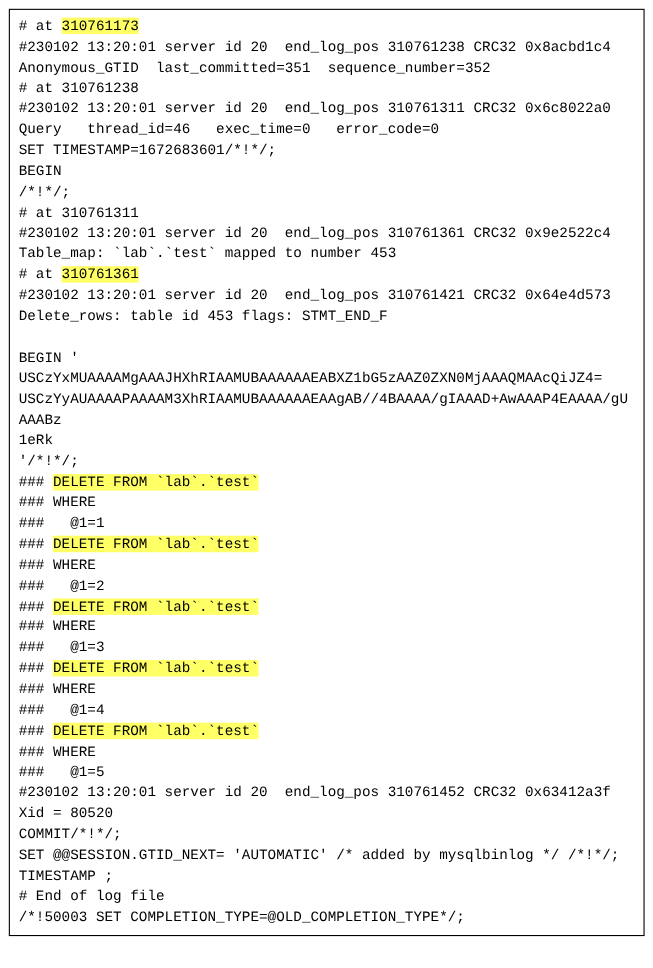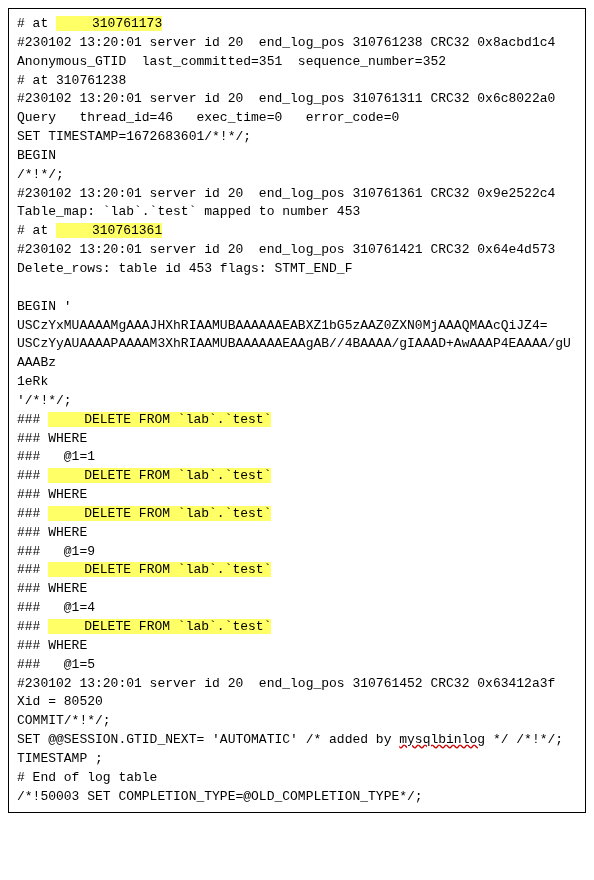--- a/index.html
+++ b/index.html
@@ -16,62 +16,62 @@
       padding: 6px 8px;
       word-wrap: break-word;
       overflow-wrap: break-word;
     }
     .line {
       white-space: pre-wrap;
       word-break: break-all;
     }
     .hl {
       background: #ffff66;
-      padding-left: 36px;
     }
     .underline {
-      text-decoration: underline;
       text-decoration-style: wavy;
       text-decoration-color: #cc0000;
     }
     .blank { height: 1.45em; }
   </style>
 </head>
 <body>
 
 <div class="container" id="box">
     <div class="line"><span># at </span><span class="hl">310761173</span></div>
     <div class="line"><span>#230102 13:20:01 server id 20  end_log_pos 310761238 CRC32 0x8acbd1c4   Anonymous_GTID  last_committed=351  sequence_number=352</span></div>
     <div class="line"><span># at 310761238</span></div>
     <div class="line"><span>#230102 13:20:01 server id 20  end_log_pos 310761311 CRC32 0x6c8022a0   Query   thread_id=46   exec_time=0   error_code=0</span></div>
     <div class="line"><span>SET TIMESTAMP=1672683601/*!*/;</span></div>
     <div class="line"><span>BEGIN</span></div>
     <div class="line"><span>/*!*/;</span></div>
+    <div class="line"><span># at 310761311</span></div>
     <div class="line"><span>#230102 13:20:01 server id 20  end_log_pos 310761361 CRC32 0x9e2522c4   Table_map: `lab`.`test` mapped to number 453</span></div>
     <div class="line"><span># at </span><span class="hl">310761361</span></div>
     <div class="line"><span>#230102 13:20:01 server id 20  end_log_pos 310761421 CRC32 0x64e4d573   Delete_rows: table id 453 flags: STMT_END_F</span></div>
     <div class="line blank"></div>
     <div class="line"><span>BEGIN '</span></div>
     <div class="line"><span>USCzYxMUAAAAMgAAAJHXhRIAAMUBAAAAAAEABXZ1bG5zAAZ0ZXN0MjAAAQMAAcQiJZ4=</span><span></span></div>
     <div class="line"><span>USCzYyAUAAAAPAAAAM3XhRIAAMUBAAAAAAEAAgAB//4BAAAA/gIAAAD+AwAAAP4EAAAA/gUAAABz</span></div>
     <div class="line"><span>1eRk</span></div>
     <div class="line"><span>'/*!*/;</span></div>
     <div class="line"><span>### </span><span class="hl">DELETE FROM `lab`.`test`</span></div>
     <div class="line"><span>### WHERE</span></div>
     <div class="line"><span>###   @1=1</span></div>
     <div class="line"><span>### </span><span class="hl">DELETE FROM `lab`.`test`</span></div>
     <div class="line"><span>### WHERE</span></div>
+    <div class="line"><span>###   @1=2</span></div>
     <div class="line"><span>### </span><span class="hl">DELETE FROM `lab`.`test`</span></div>
     <div class="line"><span>### WHERE</span></div>
-    <div class="line"><span>###   @1=9</span></div>
+    <div class="line"><span>###   @1=3</span></div>
     <div class="line"><span>### </span><span class="hl">DELETE FROM `lab`.`test`</span></div>
     <div class="line"><span>### WHERE</span></div>
     <div class="line"><span>###   @1=4</span></div>
     <div class="line"><span>### </span><span class="hl">DELETE FROM `lab`.`test`</span></div>
     <div class="line"><span>### WHERE</span></div>
     <div class="line"><span>###   @1=5</span></div>
     <div class="line"><span>#230102 13:20:01 server id 20  end_log_pos 310761452 CRC32 0x63412a3f   Xid = 80520</span></div>
     <div class="line"><span>COMMIT/*!*/;</span></div>
     <div class="line"><span>SET @@SESSION.GTID_NEXT= 'AUTOMATIC' /* added by </span><span class="underline">mysqlbinlog</span><span> */ /*!*/;</span></div>
     <div class="line"><span>TIMESTAMP ;</span></div>
-    <div class="line"><span># End of log table</span></div>
+    <div class="line"><span># End of log file</span></div>
     <div class="line"><span>/*!50003 SET COMPLETION_TYPE=@OLD_COMPLETION_TYPE*/;</span></div>
   </div>
 
 </body></html>

